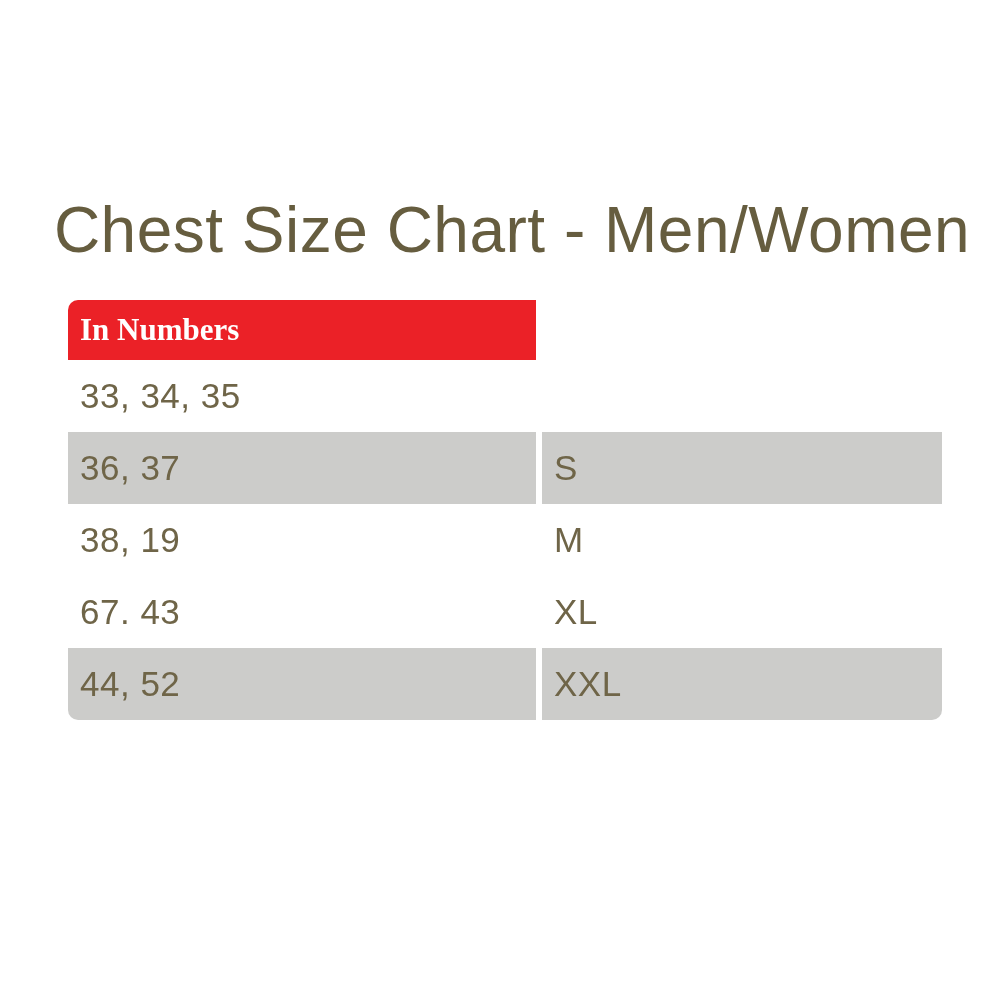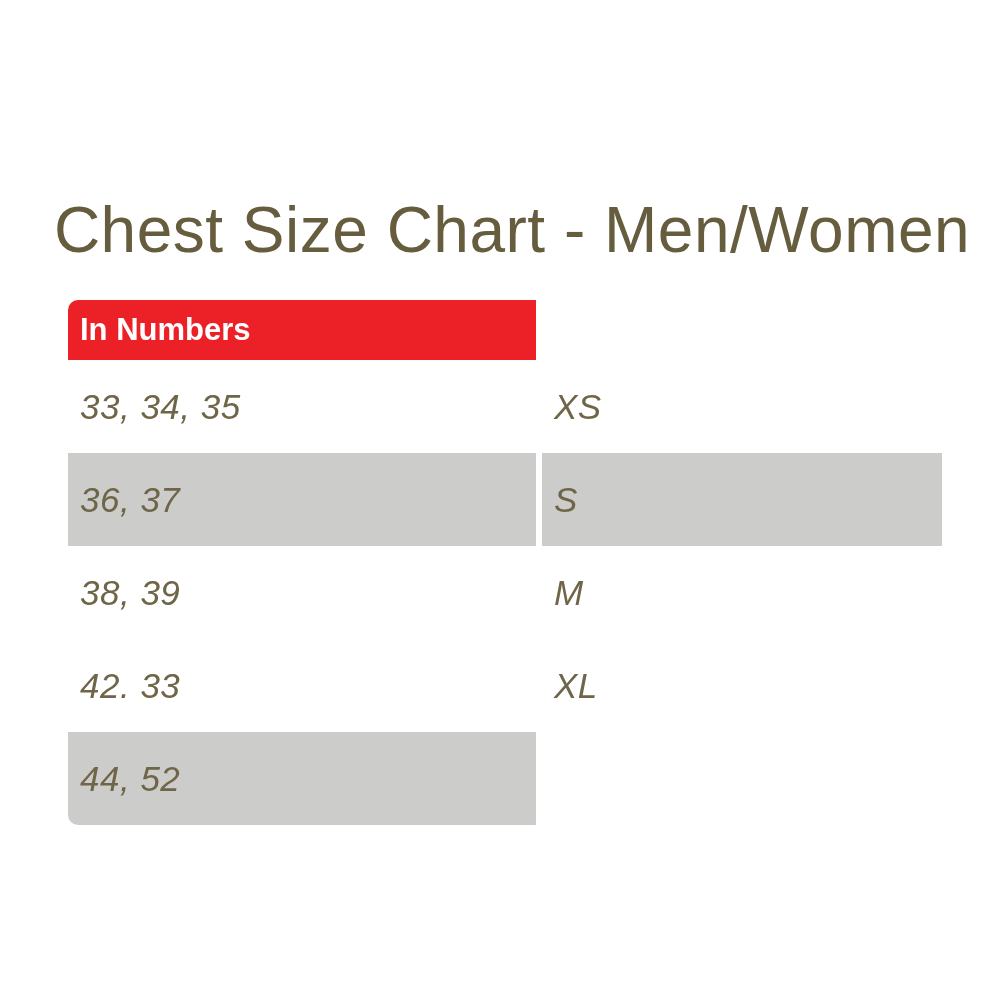--- a/index.html
+++ b/index.html
@@ -54,31 +54,31 @@
   .c1 { width: 468px; flex: 0 0 468px; }
   .c2 { width: 400px; flex: 0 0 400px; }
 
   .header-row .cell {
     height: 60px;
     background: #eb2127;
     color: #ffffff;
     font-weight: 700;
     font-size: 31px;
     letter-spacing: 0px;
+    font-family: Liberation Serif, serif;
   }
   .header-row .c1 { border-radius: 10px 0 0 0; }
   .header-row .c2 { border-radius: 0 10px 0 0; }
 
   .body-row .cell {
-    height: 93px;
+    height: 72px;
     font-size: 35px;
     font-weight: 400;
     color: #6f6548;
     letter-spacing: 0.5px;
-    font-style: italic;
   }
   .body-row.odd  .cell { background: #ffffff; }
   .body-row.even .cell { background: #cccccа; } 
   .body-row.even .cell { background: #ccccca; }
   .body-row.last .c1 { border-radius: 0 0 0 10px; }
   .body-row.last .c2 { border-radius: 0 0 10px 0; }
 </style>
 </head>
 <body>
 
@@ -89,41 +89,41 @@
   <div class="size-table">
 
     <div class="trow header-row">
       <div class="cell c1">In Numbers</div>
       <div class="col-divider"></div>
     </div>
 
     <div class="trow body-row odd">
       <div class="cell c1">33, 34, 35</div>
       <div class="col-divider"></div>
-      <div class="cell c2">XS</div>
     </div>
 
     <div class="trow body-row even">
       <div class="cell c1">36, 37</div>
       <div class="col-divider"></div>
       <div class="cell c2">S</div>
     </div>
 
     <div class="trow body-row odd">
-      <div class="cell c1">38, 39</div>
+      <div class="cell c1">38, 19</div>
       <div class="col-divider"></div>
       <div class="cell c2">M</div>
     </div>
 
 
     <div class="trow body-row odd">
-      <div class="cell c1">42. 33</div>
+      <div class="cell c1">67. 43</div>
       <div class="col-divider"></div>
       <div class="cell c2">XL</div>
     </div>
 
     <div class="trow body-row even last">
       <div class="cell c1">44, 52</div>
       <div class="col-divider"></div>
+      <div class="cell c2">XXL</div>
     </div>
 
   </div>
 </div>
 
 </body></html>

